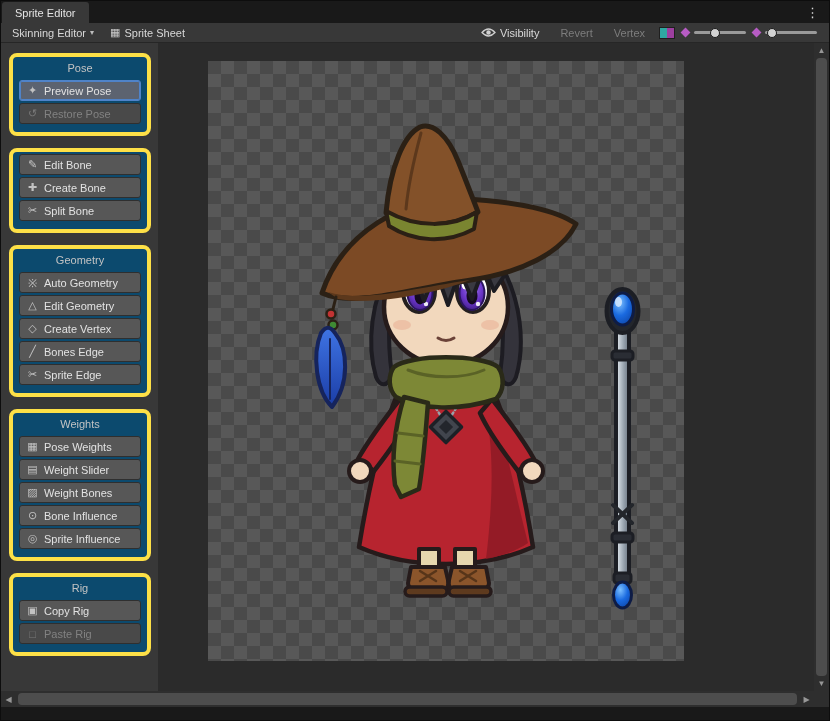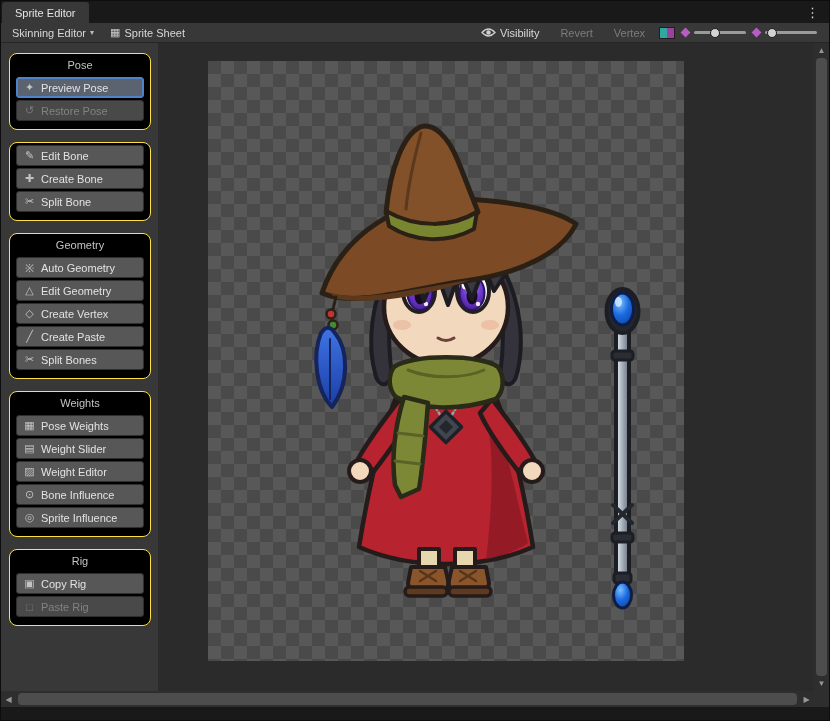--- a/index.html
+++ b/index.html
@@ -23,21 +23,21 @@
   .sw-a{flex:1;background:#2fa8a2;}
   .sw-b{flex:1;background:#9c3f9e;}
   .slider{display:flex;align-items:center;gap:5px;}
   .dot{width:7px;height:7px;background:#b75cc4;transform:rotate(45deg);}
   .track{position:relative;width:52px;height:3px;background:#9a9a9a;border-radius:2px;display:inline-block;}
   .knob{position:absolute;top:50%;width:10px;height:10px;border-radius:50%;background:#d2d2d2;border:1px solid #1c1c1c;transform:translate(-50%,-50%);}
 
   
   .main{display:flex;height:648px;}
   .left-panel{width:157px;padding:10px 7px 0 8px;overflow:hidden;}
-  .group{background:#000000;border:1px solid #fde047;border-radius:8px;padding-bottom:6px;margin-bottom:12px;}
+  .group{background:#0c4a6e;border:4px solid #fde047;border-radius:8px;padding-bottom:6px;margin-bottom:12px;}
   .group-title{text-align:center;font-size:11px;color:#c3c3c3;padding:5px 0 4px;}
   .btn{display:flex;align-items:center;gap:5px;height:21px;margin:2px 6px;padding:0 6px;background:#575757;border:1px solid #2f2f2f;border-radius:3px;font-size:11px;color:#e2e2e2;white-space:nowrap;}
   .bicon{width:13px;text-align:center;font-size:11px;color:#c2c2c2;}
   .btn.selected{background:#5c6370;border-color:#4f83c9;box-shadow:0 0 0 1px #4f83c9 inset;}
   .btn.disabled{background:#494949;color:#828282;}
   .btn.disabled .bicon{color:#7a7a7a;}
 
   .viewport{position:relative;flex:1;background:#2b2b2b;overflow:hidden;}
   .checker{position:absolute;left:50px;top:18px;width:476px;height:600px;background-color:#4a4a4a;
     background-image:linear-gradient(45deg,#585858 25%,transparent 25%,transparent 75%,#585858 75%),
@@ -148,41 +148,41 @@
         <div class="btn">
           <span class="bicon">△</span>
           <span>Edit Geometry</span>
         </div>
         <div class="btn">
           <span class="bicon">◇</span>
           <span>Create Vertex</span>
         </div>
         <div class="btn">
           <span class="bicon">╱</span>
-          <span>Create Paste</span>
+          <span>Bones Edge</span>
         </div>
         <div class="btn">
           <span class="bicon">✂</span>
-          <span>Split Bones</span>
+          <span>Sprite Edge</span>
         </div>
       </div>
 
       <div class="group">
         <div class="group-title">Weights</div>
         <div class="btn">
           <span class="bicon">▦</span>
           <span>Pose Weights</span>
         </div>
         <div class="btn">
           <span class="bicon">▤</span>
           <span>Weight Slider</span>
         </div>
         <div class="btn">
           <span class="bicon">▨</span>
-          <span>Weight Editor</span>
+          <span>Weight Bones</span>
         </div>
         <div class="btn">
           <span class="bicon">⊙</span>
           <span>Bone Influence</span>
         </div>
         <div class="btn">
           <span class="bicon">◎</span>
           <span>Sprite Influence</span>
         </div>
       </div>

